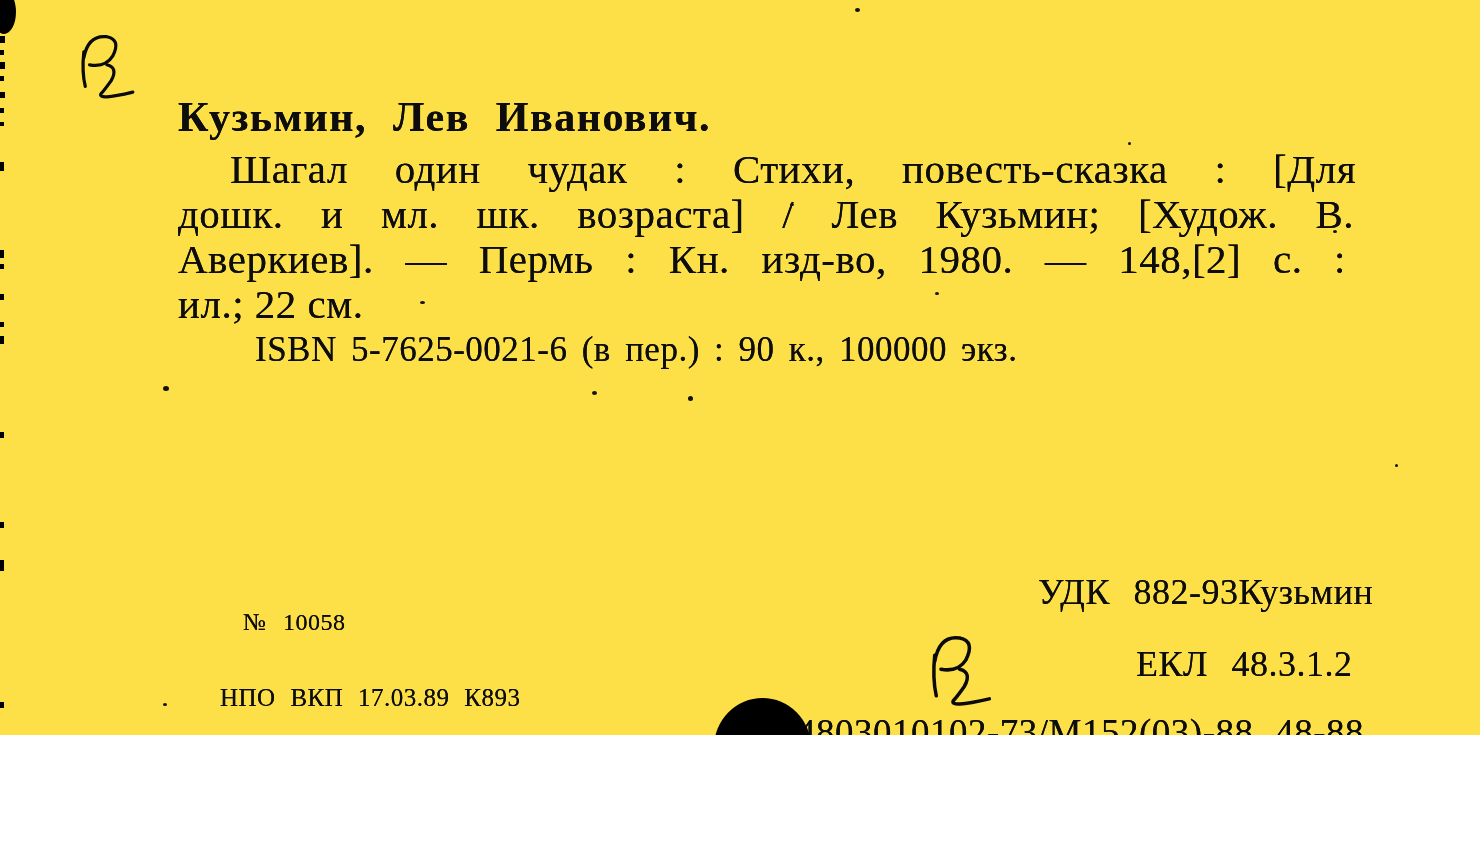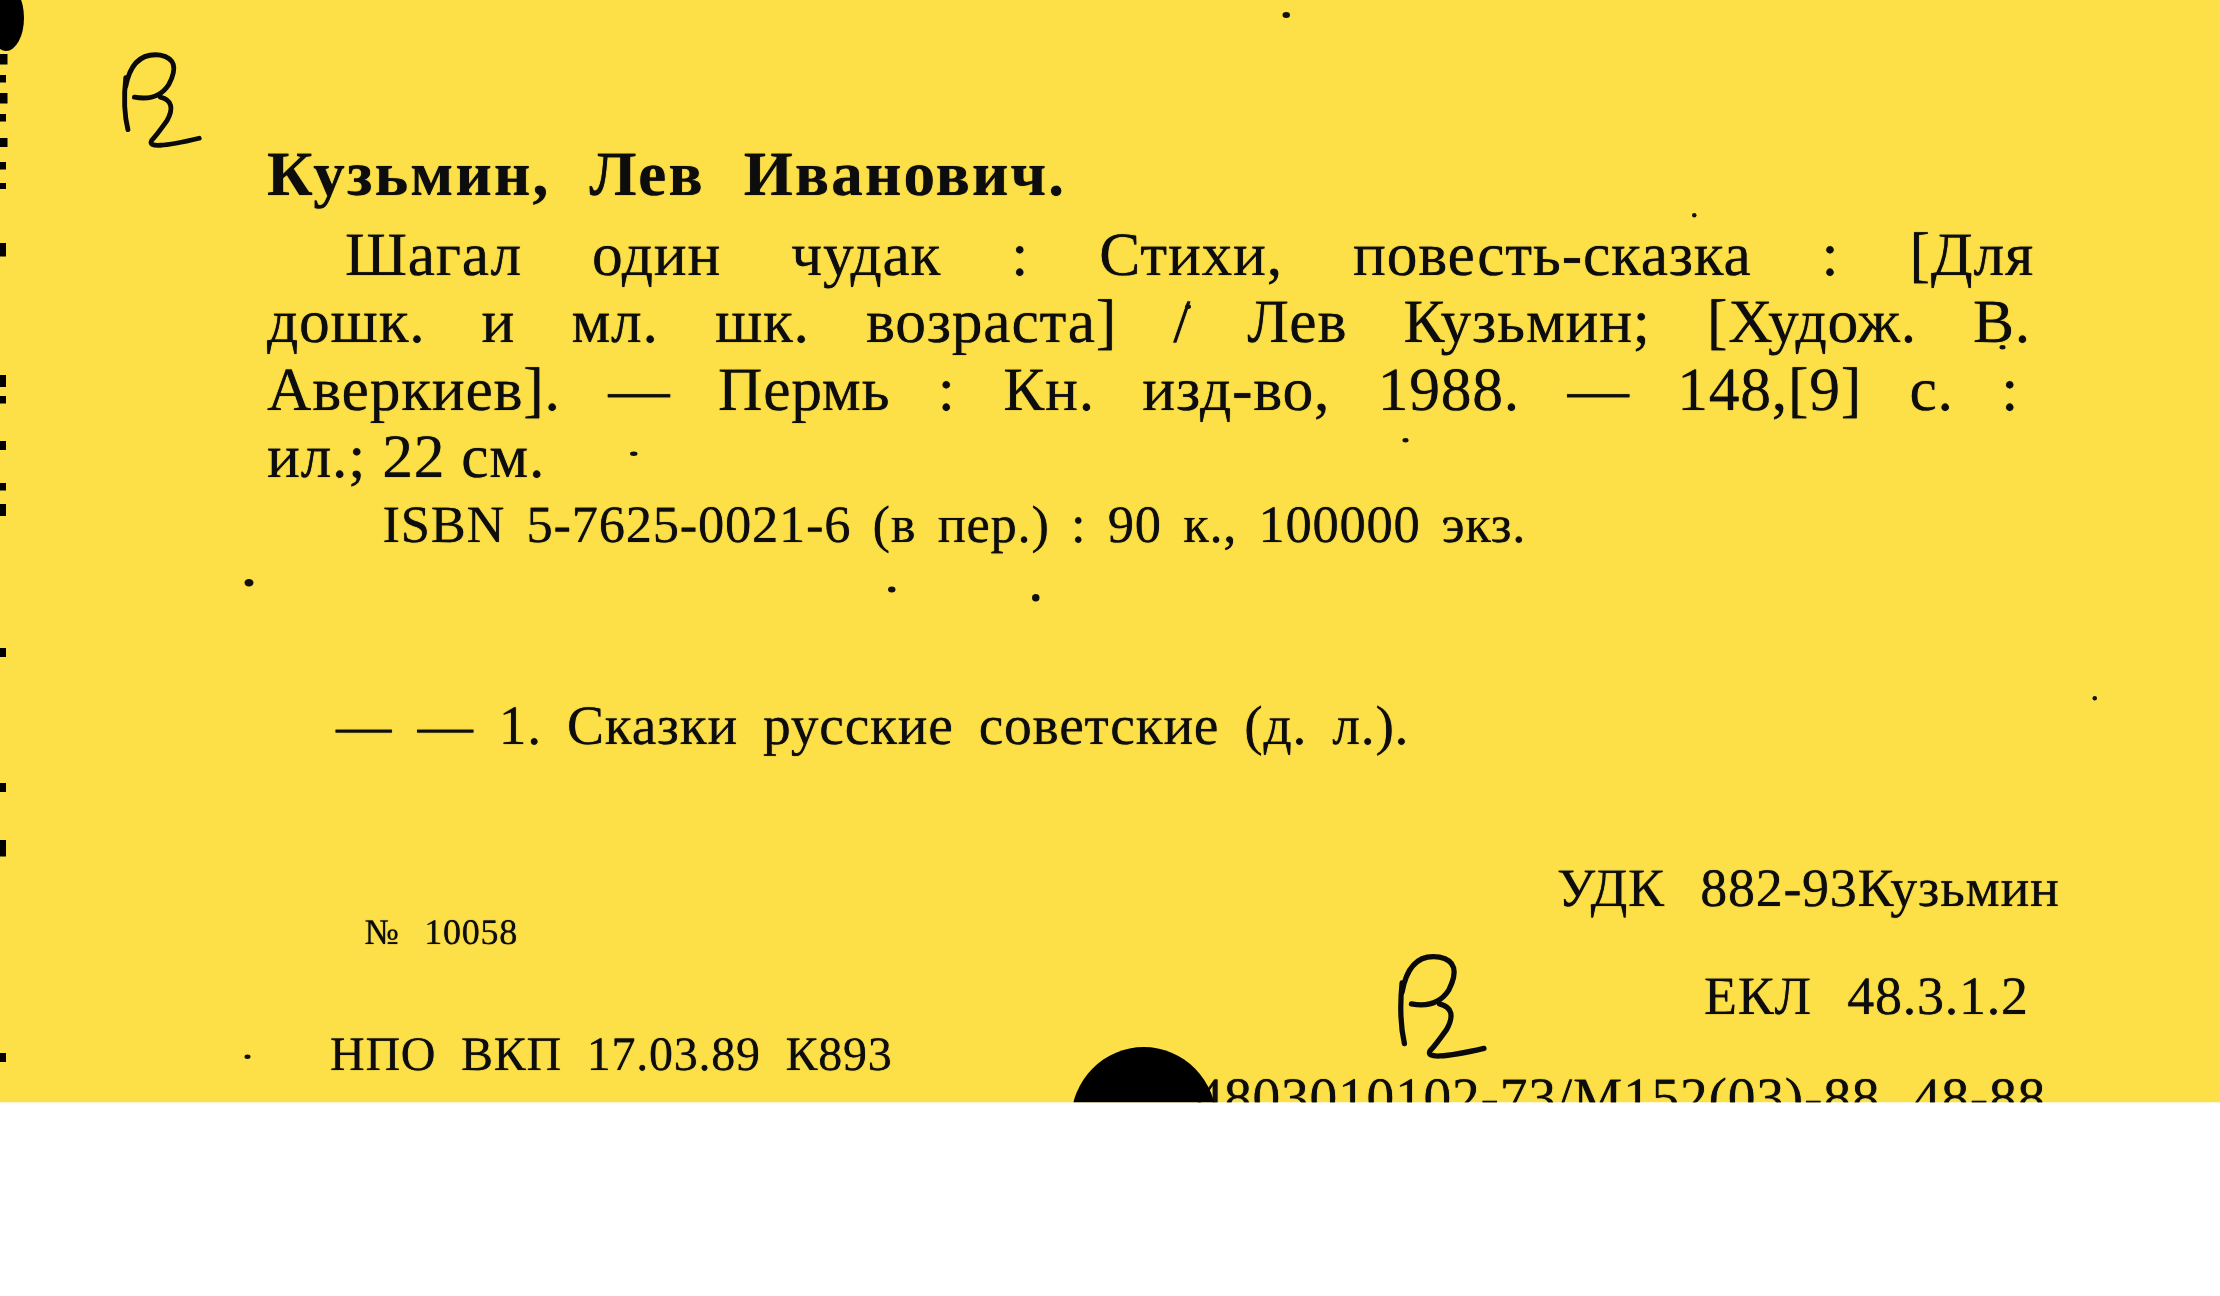--- a/index.html
+++ b/index.html
@@ -37,21 +37,21 @@
   .tl0 { left: 230px; top: 147px; width: 1126px; }
   .tl1 { left: 178px; top: 192px; width: 1176px; }
   .tl2 { left: 178px; top: 237px; width: 1168px; }
   .tl3 { left: 178px; top: 282px; }
   .isbn  { left: 255px; top: 330px; font-size: 35px; word-spacing: 5px; }
   .subject { left: 224px; top: 463px; font-size: 37px; word-spacing: 7px; }
   .udk   { left: 1015px; top: 571px; font-size: 36px; word-spacing: 14px; margin-left: 23px; }
   .accno { left: 243px; top: 609px; font-size: 24px; word-spacing: 10px; }
   .order { left: 175px; top: 646px; font-size: 34px; word-spacing: 8px; }
   .order b { font-weight: bold; margin-right: 12px; }
-  .proc  { left: 220px; top: 684px; font-size: 32px; word-spacing: 8px; }
+  .proc  { left: 220px; top: 684px; font-size: 25px; word-spacing: 8px; }
   .ekl   { left: 1136px; top: 643px; font-size: 36px; word-spacing: 14px; text-align: right; }
   .code  { left: 797px; top: 711px; font-size: 37px; word-spacing: 12px; }
 
   .stamp-dot {
     position: absolute;
     left: 714px; top: 698px;
     width: 97px; height: 99px;
     background: #000;
     border-radius: 50%;
     z-index: 5;
@@ -81,26 +81,25 @@
 </style>
 </head>
 <body>
 
 <div class="card">
 
   <div class="txt author">Кузьмин, Лев Иванович.</div>
 
   <div class="txt tline just tl1">дошк. и мл. шк. возраста] / Лев Кузьмин; [Худож. В.</div>
   <div class="txt tline just tl0">Шагал один чудак : Стихи, повесть-сказка : [Для</div>
-  <div class="txt tline just tl2">Аверкиев]. — Пермь : Кн. изд-во, 1988. — 148,[9] с. :</div>
+  <div class="txt tline just tl2">Аверкиев]. — Пермь : Кн. изд-во, 1980. — 148,[2] с. :</div>
   <div class="txt tline tl3">ил.; 22 см.</div>
 
   <div class="txt isbn">ISBN 5-7625-0021-6 (в пер.) : 90 к., 100000 экз.</div>
 
-  <div class="txt subject">— — 1. Сказки русские советские (д. л.).</div>
 
   <div class="txt udk">УДК 882-93Кузьмин</div>
   <div class="txt ekl">ЕКЛ 48.3.1.2</div>
 
   <div class="txt accno">№ 10058</div>
   <div class="txt proc">НПО ВКП 17.03.89 К893</div>
 
   <div class="txt code">4803010102-73/М152(03)-88 48-88</div>
 
   <div class="stamp-dot"></div>

